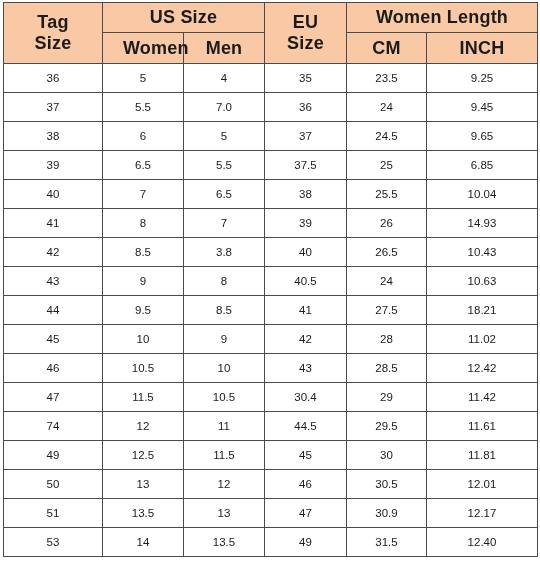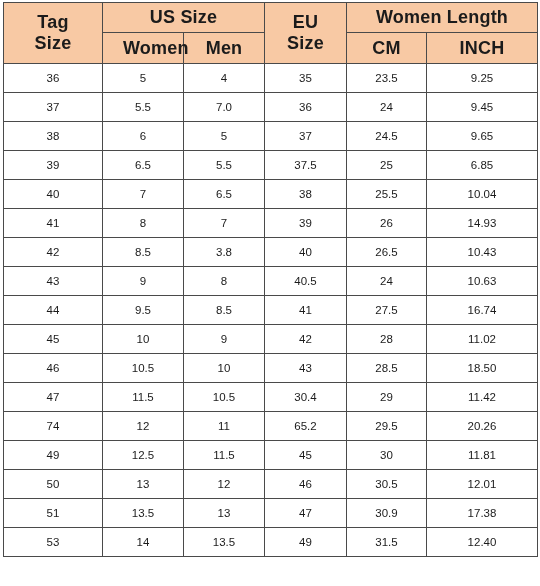--- a/index.html
+++ b/index.html
@@ -160,53 +160,53 @@
           <td>40.5</td>
           <td>24</td>
           <td>10.63</td>
         </tr>
         <tr>
           <td>44</td>
           <td>9.5</td>
           <td>8.5</td>
           <td>41</td>
           <td>27.5</td>
-          <td>16.74</td>
+          <td>18.21</td>
         </tr>
         <tr>
           <td>45</td>
           <td>10</td>
           <td>9</td>
           <td>42</td>
           <td>28</td>
           <td>11.02</td>
         </tr>
         <tr>
           <td>46</td>
           <td>10.5</td>
           <td>10</td>
           <td>43</td>
           <td>28.5</td>
-          <td>18.50</td>
+          <td>12.42</td>
         </tr>
         <tr>
           <td>47</td>
           <td>11.5</td>
           <td>10.5</td>
           <td>30.4</td>
           <td>29</td>
           <td>11.42</td>
         </tr>
         <tr>
           <td>74</td>
           <td>12</td>
           <td>11</td>
-          <td>65.2</td>
+          <td>44.5</td>
           <td>29.5</td>
-          <td>20.26</td>
+          <td>11.61</td>
         </tr>
         <tr>
           <td>49</td>
           <td>12.5</td>
           <td>11.5</td>
           <td>45</td>
           <td>30</td>
           <td>11.81</td>
         </tr>
         <tr>
@@ -216,21 +216,21 @@
           <td>46</td>
           <td>30.5</td>
           <td>12.01</td>
         </tr>
         <tr>
           <td>51</td>
           <td>13.5</td>
           <td>13</td>
           <td>47</td>
           <td>30.9</td>
-          <td>17.38</td>
+          <td>12.17</td>
         </tr>
         <tr>
           <td>53</td>
           <td>14</td>
           <td>13.5</td>
           <td>49</td>
           <td>31.5</td>
           <td>12.40</td>
         </tr>
       </tbody>

